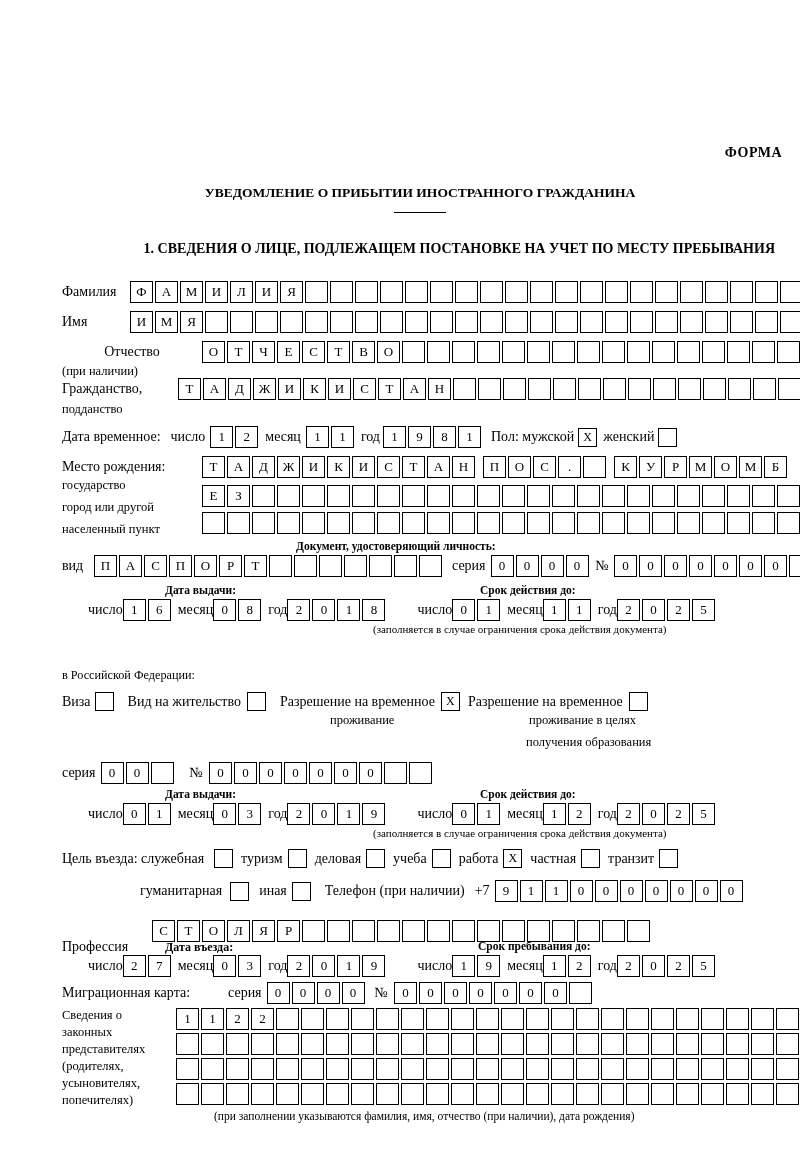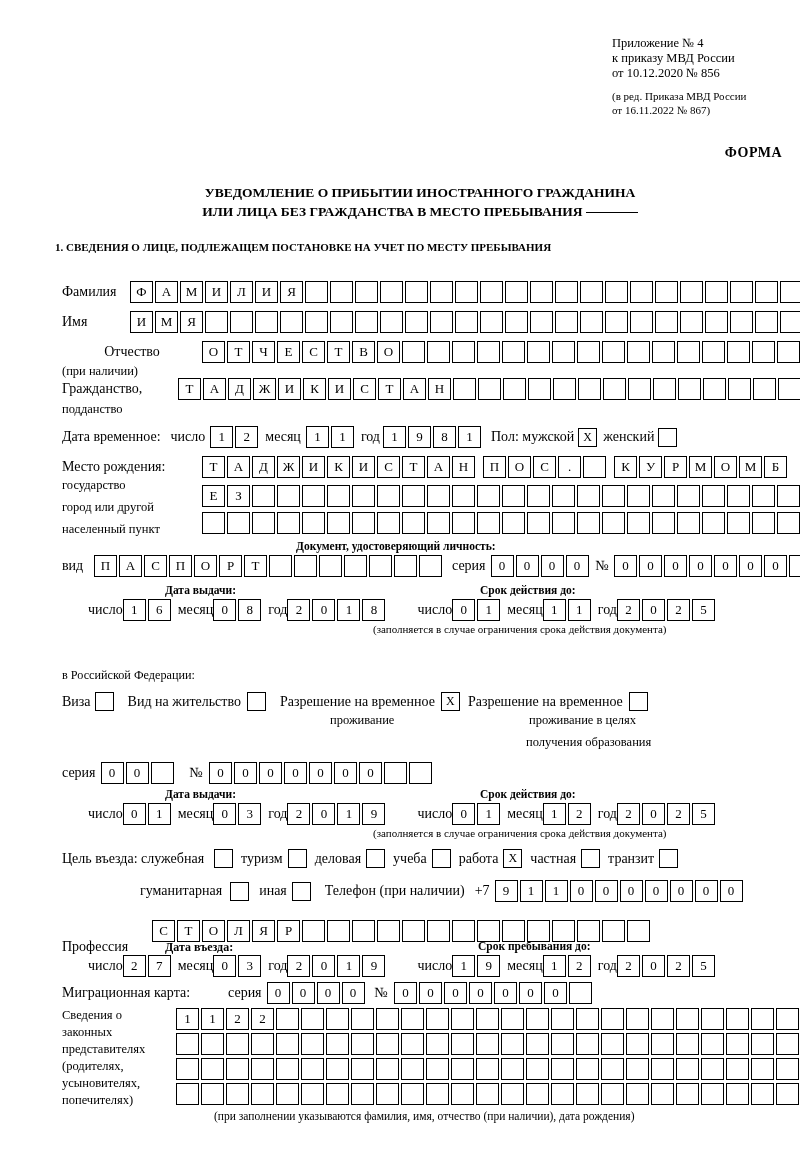--- a/index.html
+++ b/index.html
@@ -61,23 +61,23 @@
     display: inline-block;
     width: 52px;
     border-bottom: 1px solid #000;
     vertical-align: 3px;
   }
   .section1 {
     position: absolute;
     left: 55px;
     top: 241px;
     width: 720px;
-    text-align: left;
+    text-align: right;
     font-weight: bold;
-    font-size: 11px;
+    font-size: 14px;
   }
 
   
   .row {
     position: absolute;
     display: flex;
     align-items: center;
     white-space: nowrap;
   }
   .lbl {
@@ -126,33 +126,25 @@
     position: absolute;
     font-size: 12.5px;
   }
   .multiline { line-height: 17px; }
 </style>
 </head>
 <body>
 
 <div class="page">
 
-  <div class="hdr">
-    <div>Приложение № 4</div>
-    <div>к приказу МВД России</div>
-    <div>от 10.12.2020 № 856</div>
-    <div class="small">(в ред. Приказа МВД России</div>
-    <div class="small" style="margin-top:0">от 16.11.2022 № 867)</div>
-  </div>
   <div class="forma">ФОРМА</div>
 
   <div class="title">
     <div>УВЕДОМЛЕНИЕ О ПРИБЫТИИ ИНОСТРАННОГО ГРАЖДАНИНА</div>
     <div>
-      <span>ИЛИ ЛИЦА БЕЗ ГРАЖДАНСТВА В МЕСТО ПРЕБЫВАНИЯ</span>
       <span class="underline"></span>
     </div>
   </div>
 
   <div class="section1">1. СВЕДЕНИЯ О ЛИЦЕ, ПОДЛЕЖАЩЕМ ПОСТАНОВКЕ НА УЧЕТ ПО МЕСТУ ПРЕБЫВАНИЯ</div>
 
   <div class="row" style="left:62px; top:281px;">
     <span class="lbl" style="width:68px;">Фамилия</span>
     <span class="boxes" id="surname-boxes">
         <span class="cell">Ф</span>

